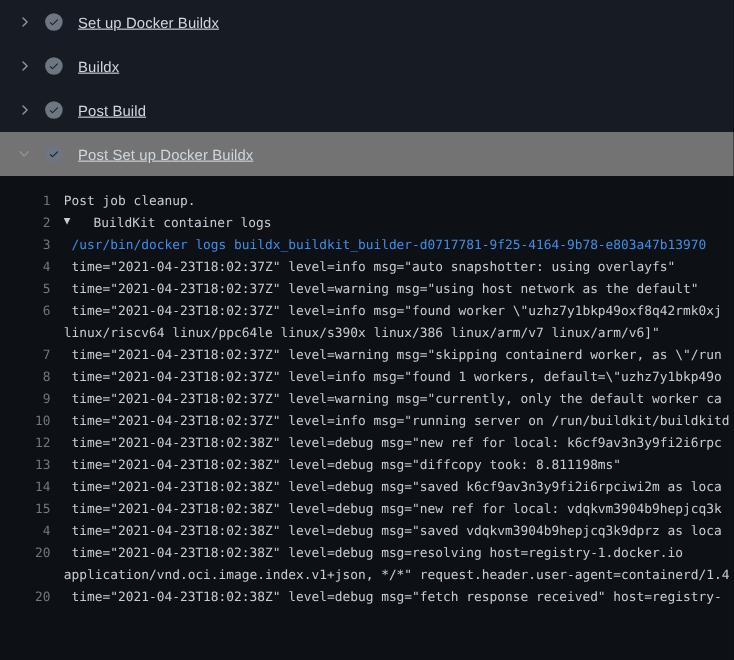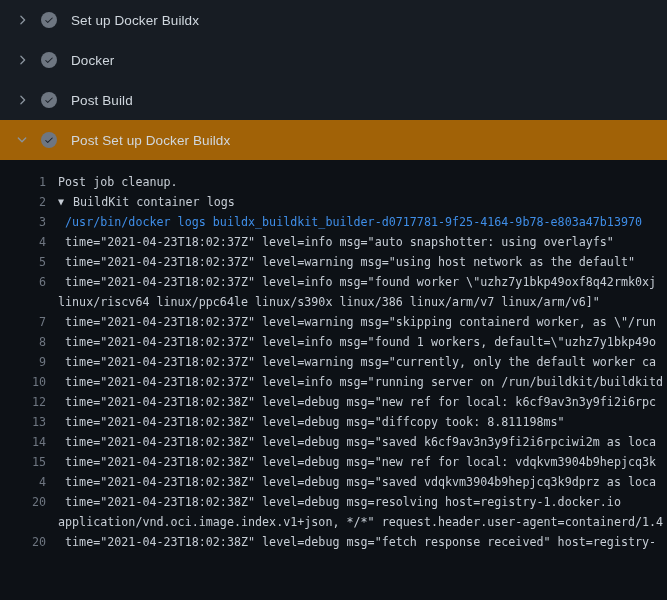--- a/index.html
+++ b/index.html
@@ -6,43 +6,44 @@
   body {
     width: 667px; height: 600px; overflow: hidden;
     background: #0d1116;
     font-family: "Liberation Sans", sans-serif;
   }
   .steps { background: #171c23; }
   .step {
     height: 40px; display: flex; align-items: center;
     padding: 0 16px 0 14px; cursor: pointer; box-sizing: border-box;
   }
-  .step.expanded { background: #a16207; }
+  .step.expanded { background: #737373; }
   .chev { width: 16px; height: 16px; color: #8b949e; flex: none; display: flex; align-items: center; justify-content: center; }
   .chev svg { width: 14px; height: 14px; fill: currentColor; }
   .status {
     width: 16px; height: 16px; border-radius: 50%; background: #6e7681;
     margin-left: 11px; flex: none; display: flex; align-items: center; justify-content: center;
   }
   .status svg { width: 10px; height: 10px; fill: #171c23; }
   .title {
     margin-left: 14px; font-size: 13.5px; font-weight: 400; color: #d0d7de;
     letter-spacing: 0.1px;
+    text-decoration: underline;
   }
   .logbody {
     padding-top: 12px;
     font-family: "DejaVu Sans Mono", monospace;
     font-size: 11.7px; line-height: 20px;
     color: #c6cdd5;
   }
   .log-row { display: flex; height: 20px; white-space: pre; overflow: hidden; }
   .ln { width: 46px; flex: none; text-align: right; color: #6e7681; cursor: pointer; }
   .txt { margin-left: 12px; flex: none; }
   .log-row.command .txt { color: #3f8ee8; font-weight: 400; }
-  .log-row.group .txt { margin-left: 0; }
+  .log-row.group .txt { margin-left: 12px; }
   .tri { margin-left: 12px; width: 15px; flex: none; font-size: 10px; color: #c6cdd5; cursor: pointer; }
 </style>
 </head>
 <body>
 
 <div class="steps">
   <div class="step">
     <span class="chev right">
       <svg viewBox="0 0 16 16">
           <path d="M6.22 3.22a.75.75 0 0 1 1.06 0l4.25 4.25a.75.75 0 0 1 0 1.06l-4.25 4.25a.75.75 0 0 1-1.06-1.06L9.94 8 6.22 4.28a.75.75 0 0 1 0-1.06Z"></path>
@@ -62,21 +63,21 @@
       <svg viewBox="0 0 16 16">
           <path d="M6.22 3.22a.75.75 0 0 1 1.06 0l4.25 4.25a.75.75 0 0 1 0 1.06l-4.25 4.25a.75.75 0 0 1-1.06-1.06L9.94 8 6.22 4.28a.75.75 0 0 1 0-1.06Z"></path>
         </svg>
     </span>
 
     <span class="status">
       <svg viewBox="0 0 16 16">
           <path d="M13.78 4.22a.75.75 0 0 1 0 1.06l-7.25 7.25a.75.75 0 0 1-1.06 0L2.22 9.28a.75.75 0 0 1 1.06-1.06L6 10.94l6.72-6.72a.75.75 0 0 1 1.06 0Z"></path>
         </svg>
     </span>
-    <span class="title">Docker</span>
+    <span class="title">Buildx</span>
   </div>
 
   <div class="step">
     <span class="chev right">
       <svg viewBox="0 0 16 16">
           <path d="M6.22 3.22a.75.75 0 0 1 1.06 0l4.25 4.25a.75.75 0 0 1 0 1.06l-4.25 4.25a.75.75 0 0 1-1.06-1.06L9.94 8 6.22 4.28a.75.75 0 0 1 0-1.06Z"></path>
         </svg>
     </span>
 
     <span class="status">

